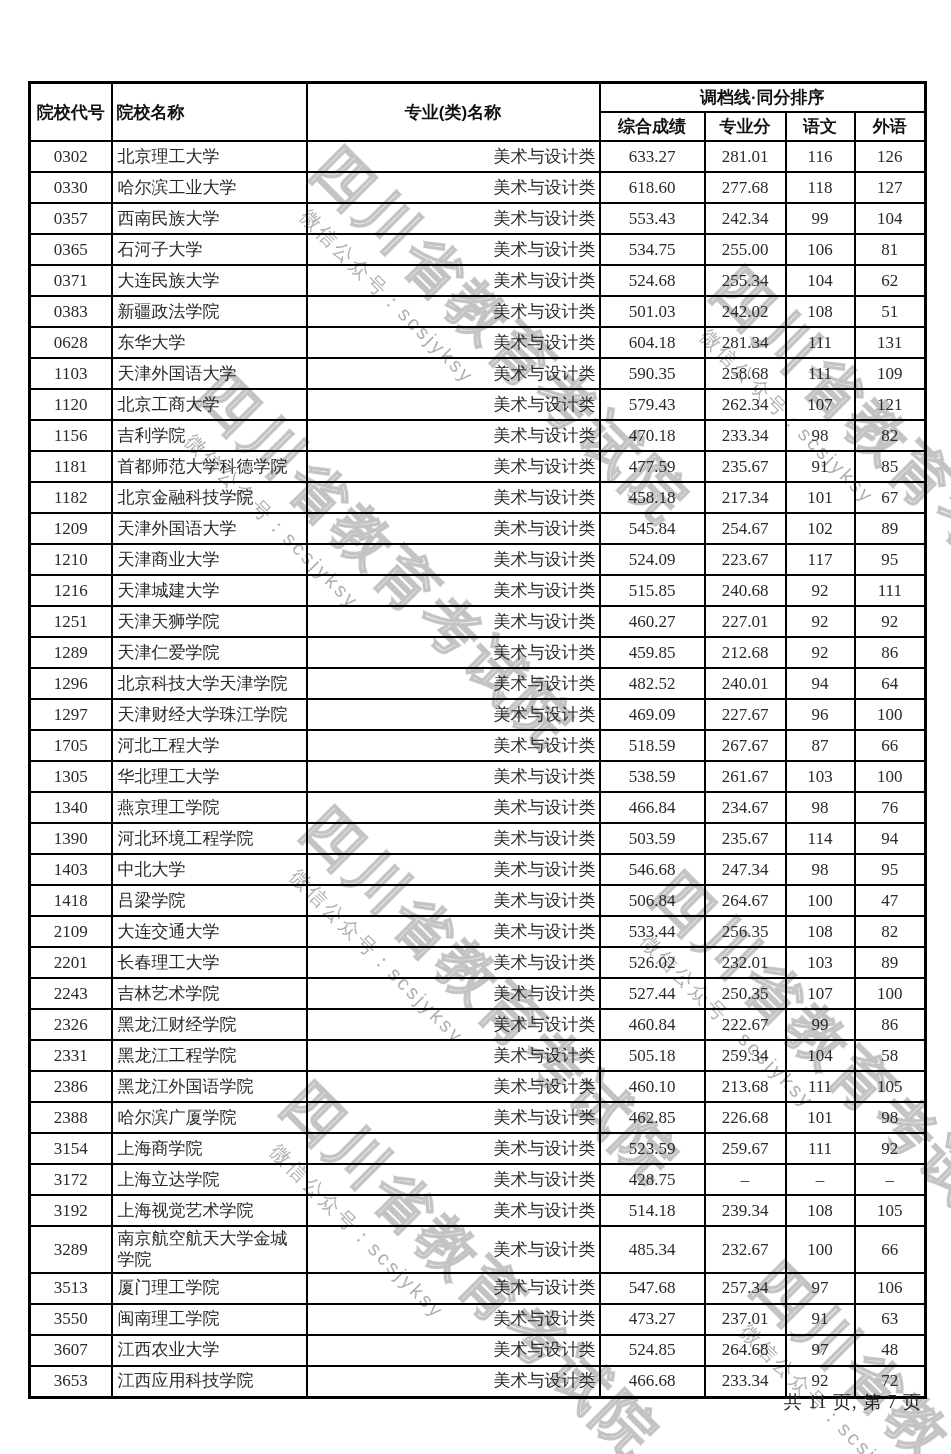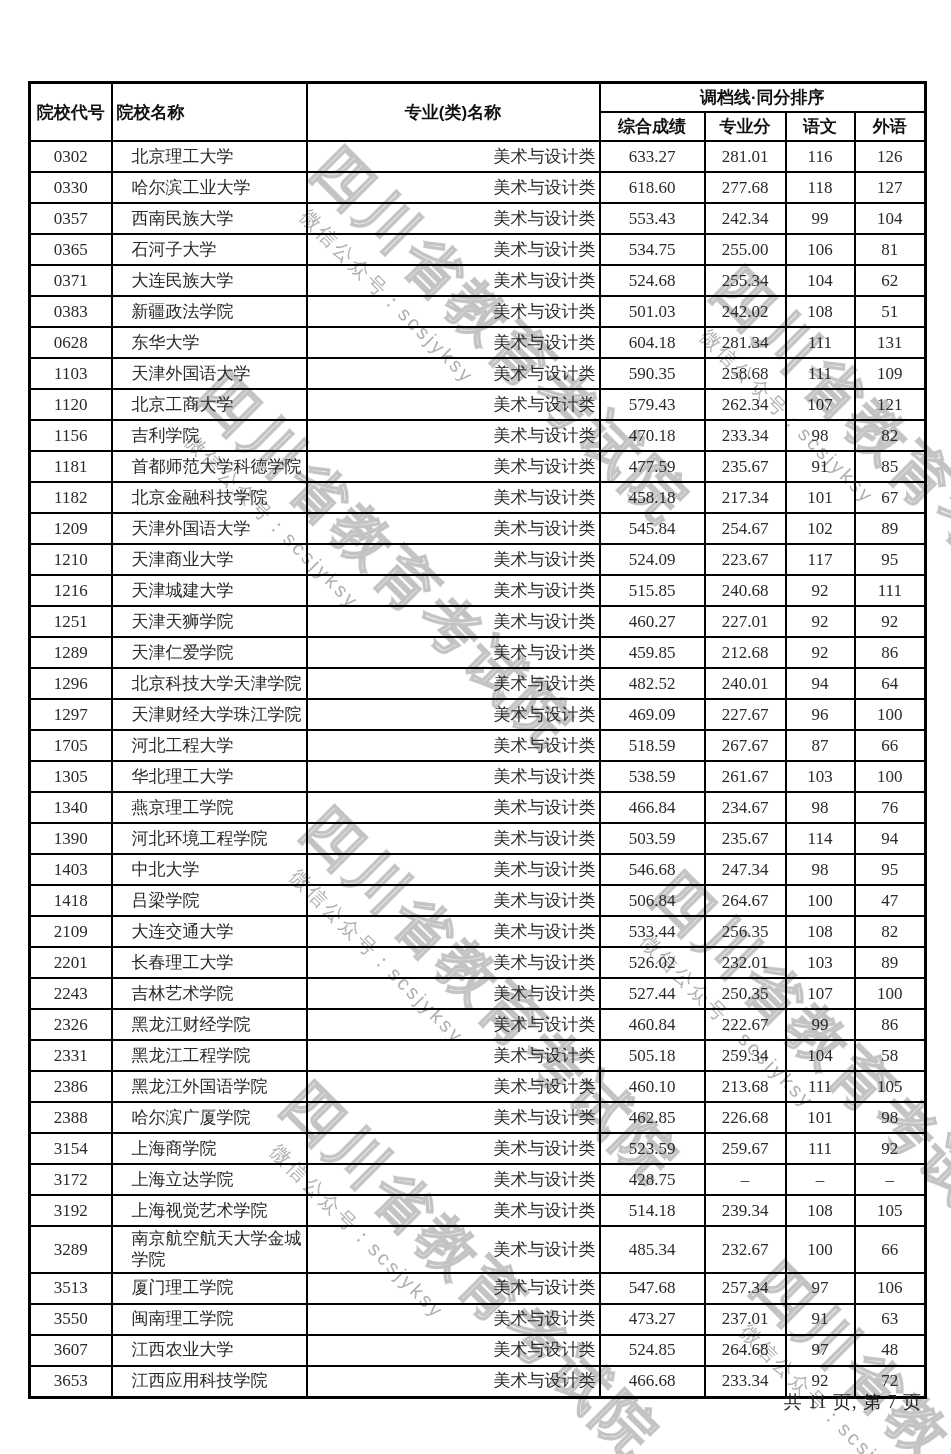--- a/index.html
+++ b/index.html
@@ -46,21 +46,21 @@
   th {
     font-family:"Liberation Sans","DejaVu Sans",sans-serif;
     font-weight:700; font-size:17px; height:27px;
     text-align:center; padding:0 2px; color:#111;
   }
   th.h-name { text-align:left; padding-left:4px;font-family:Liberation Serif, serif; }
   td {
     font-size:17px; height:27px; line-height:1.25;
     text-align:center; padding:1px 3px; color:#2a2a2a;
   }
-  td.c1 { text-align:left; padding-left:19px; }
+  td.c1 { text-align:left; padding-left:5px; }
   td.c2 { text-align:right; }
 
   
   .page-footer {
     position:absolute; top:1390px; right:29px;
     font-size:18px; letter-spacing:1px; color:#222; z-index:1;
   }
 </style>
 </head>
 <body>

